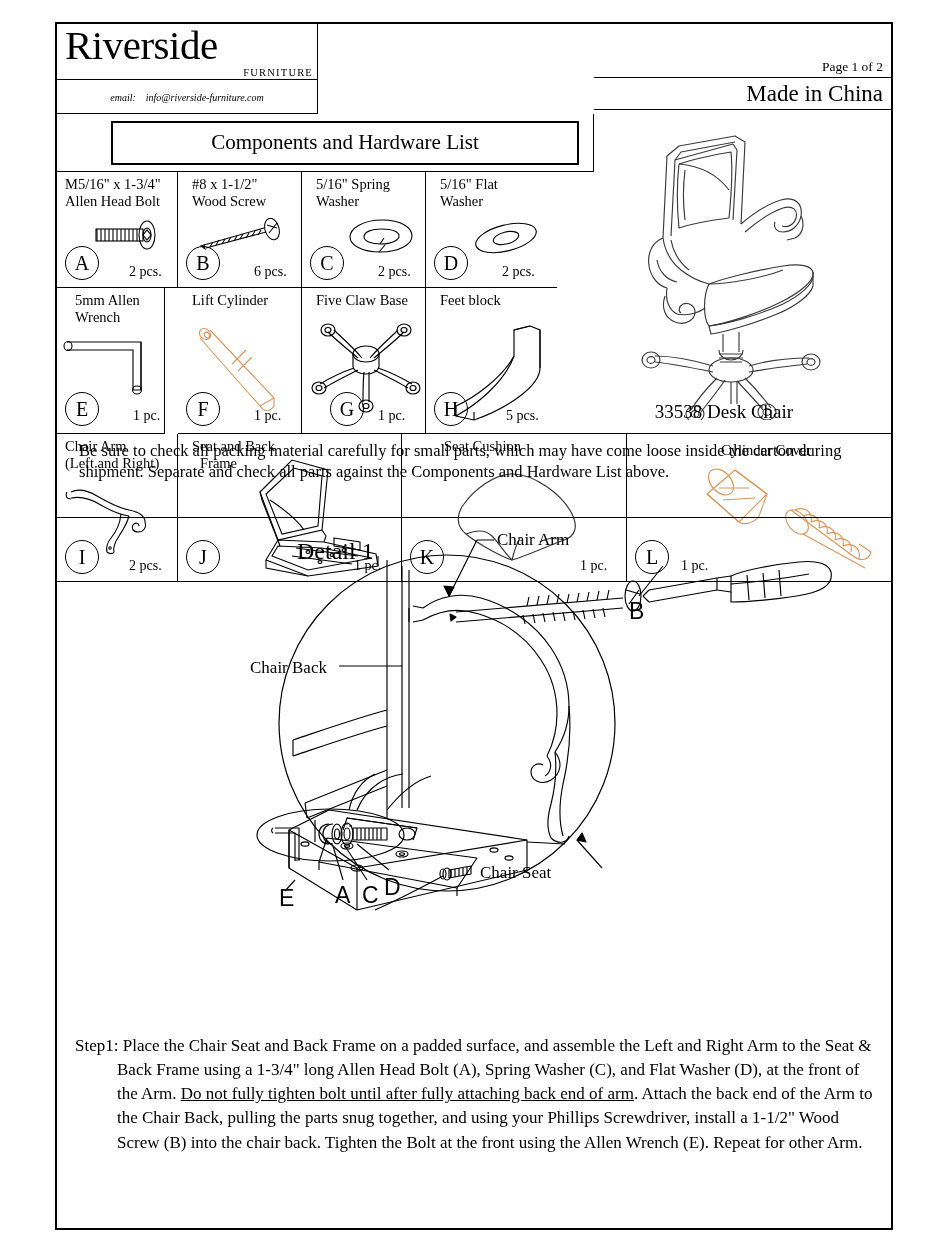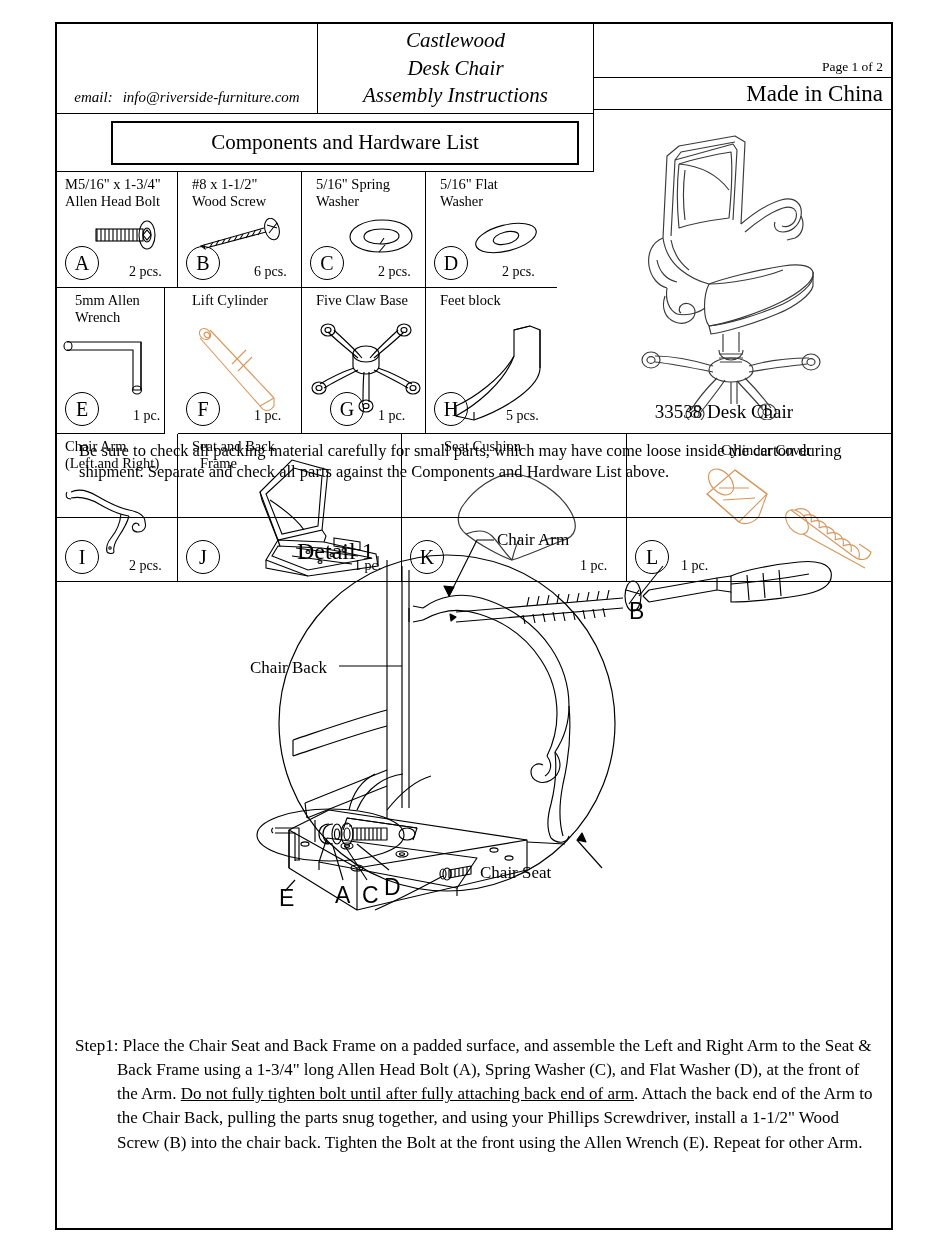--- a/index.html
+++ b/index.html
@@ -35,21 +35,21 @@
     font-size:41px;letter-spacing:-0.5px;
     font-family:"Liberation Serif",serif;
   }
   .brandsub{
     position:absolute;right:4px;bottom:1px;
     font-size:10.5px;letter-spacing:1.2px;
   }
   .brandmail{
     position:absolute;left:0;top:56px;width:100%;height:34px;
     display:flex;align-items:center;justify-content:center;
-    font-style:italic;font-size:15px;
+    font-style:italic;font-size:10px;
   }
   .brandmail .lbl{margin-right:10px;}
   .titlecell{
     position:absolute;left:261px;top:0;width:276px;height:90px;
     border-right:1.5px solid #000;border-bottom:1.5px solid #000;
     box-sizing:border-box;
     display:flex;flex-direction:column;align-items:center;justify-content:center;
     font-style:italic;font-size:21px;line-height:1.33;
   }
   .rightcell{
@@ -139,31 +139,30 @@
   .u{text-decoration:underline;}
 </style>
 </head>
 <body>
 
 <div class="page">
 
   <div class="hdr">
 
     <div class="brandcell">
+      <div class="brandtop">
+        <span class="brandname">Riverside</span>
+        <span class="brandsub">FURNITURE</span>
+      </div>
       <div class="brandmail">
         <span class="lbl">email:</span>
         <span>info@riverside-furniture.com</span>
       </div>
     </div>
 
-    <div class="titlecell">
-      <div>Castlewood</div>
-      <div>Desk Chair</div>
-      <div>Assembly Instructions</div>
-    </div>
 
     <div class="rightcell">
       <div class="pagecell">Page 1 of 2</div>
       <div class="madecell">Made in China</div>
     </div>
   </div>
 
   <div class="comprow">
     <div class="compbox">Components and Hardware List</div>
   </div>

